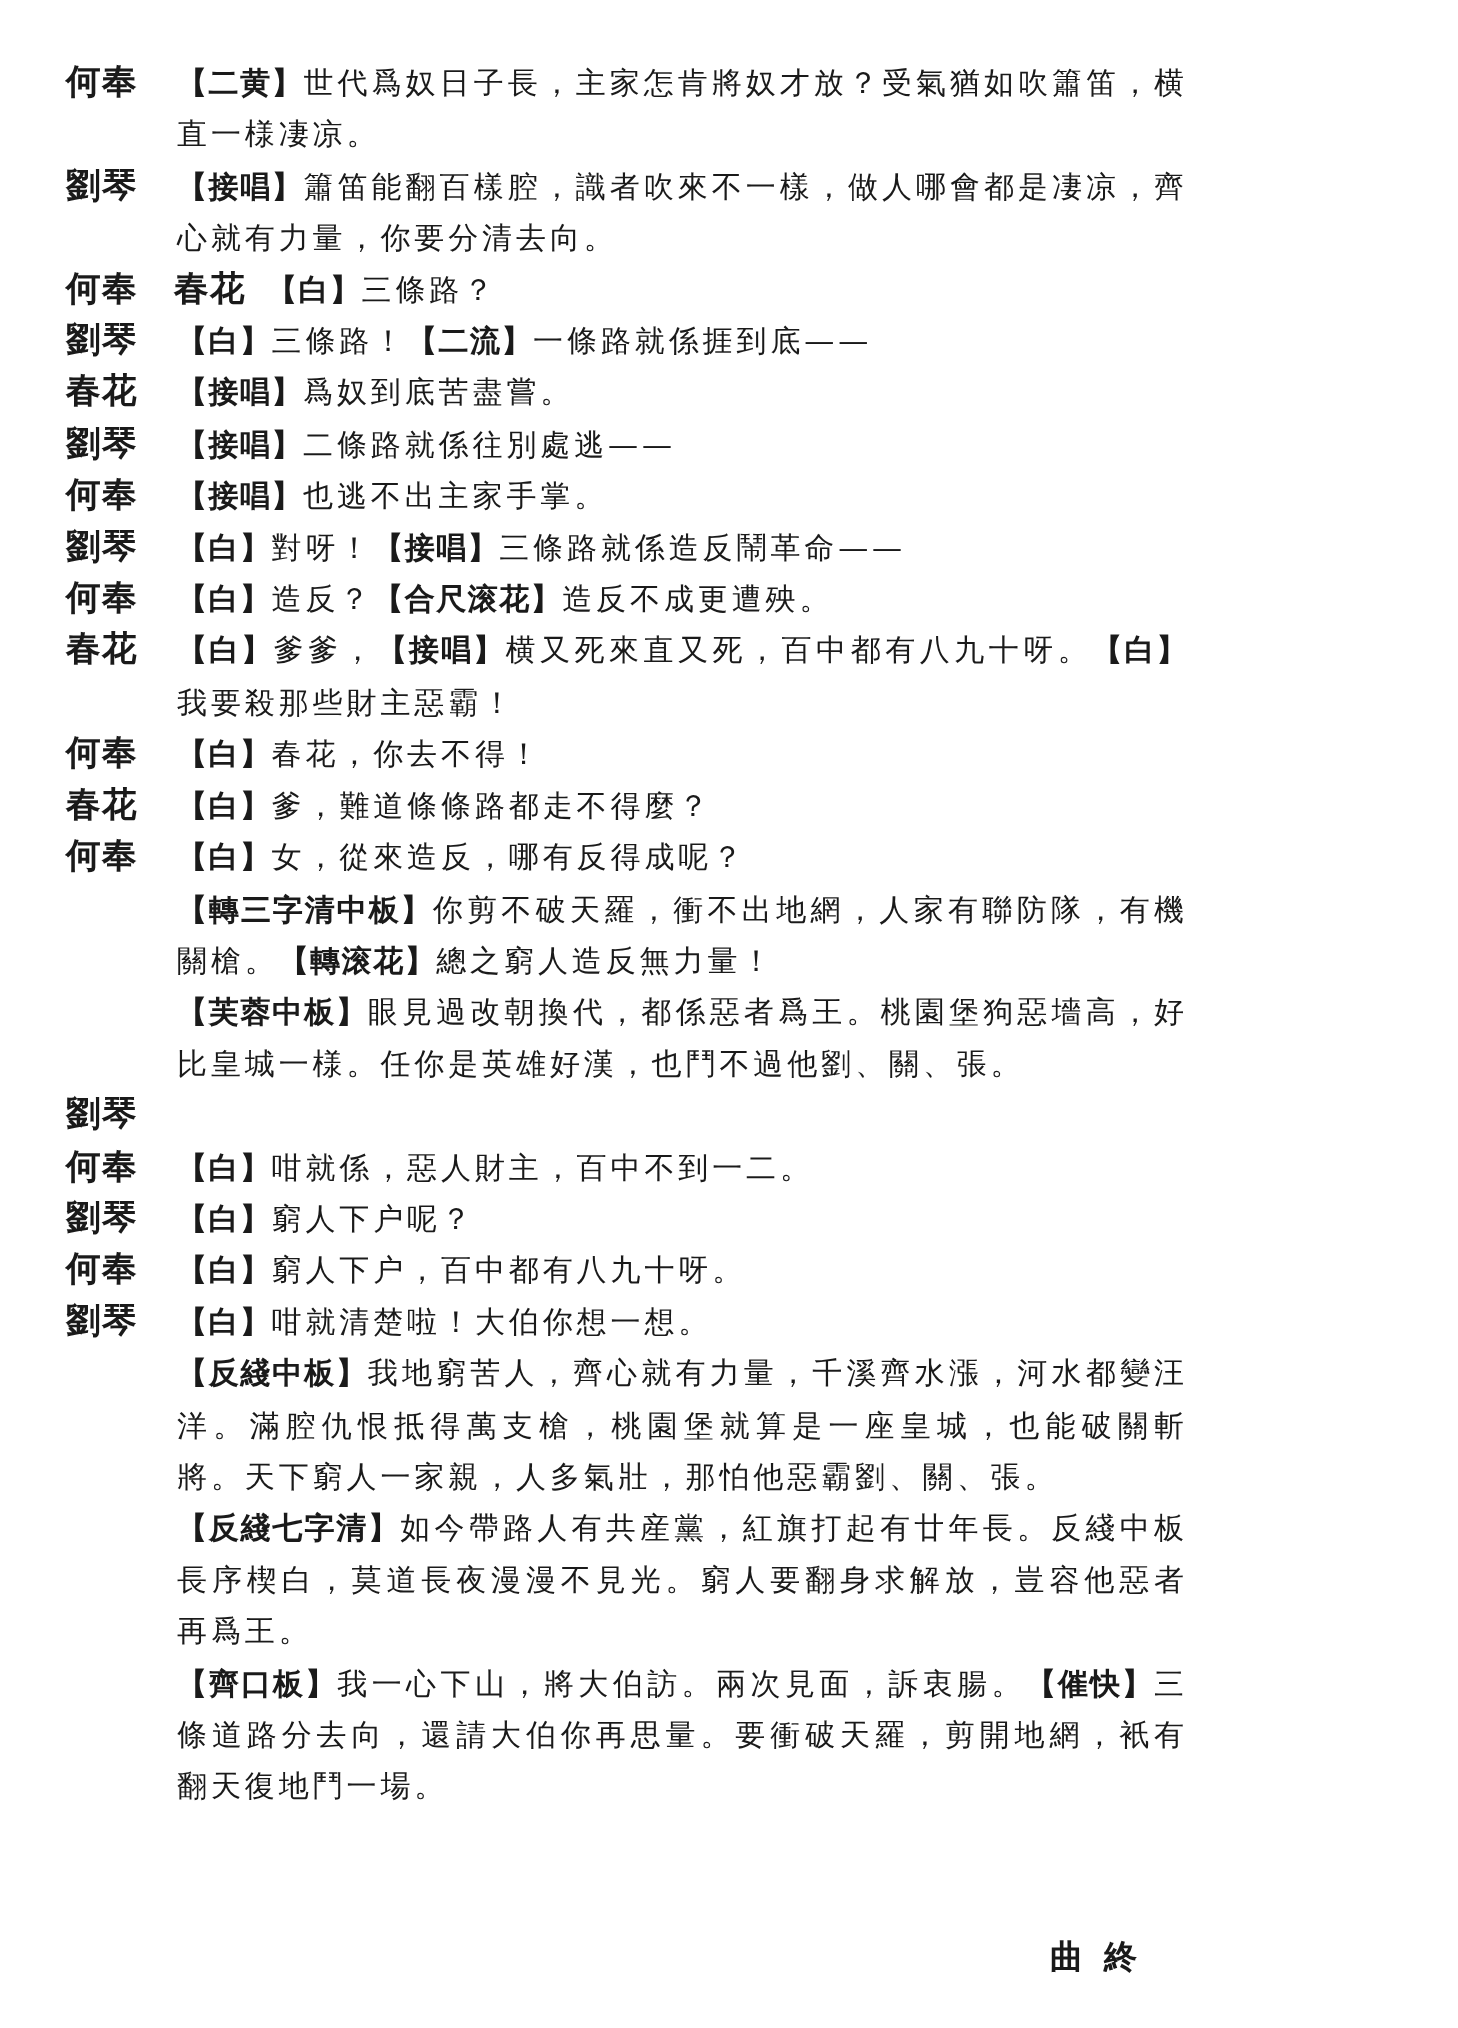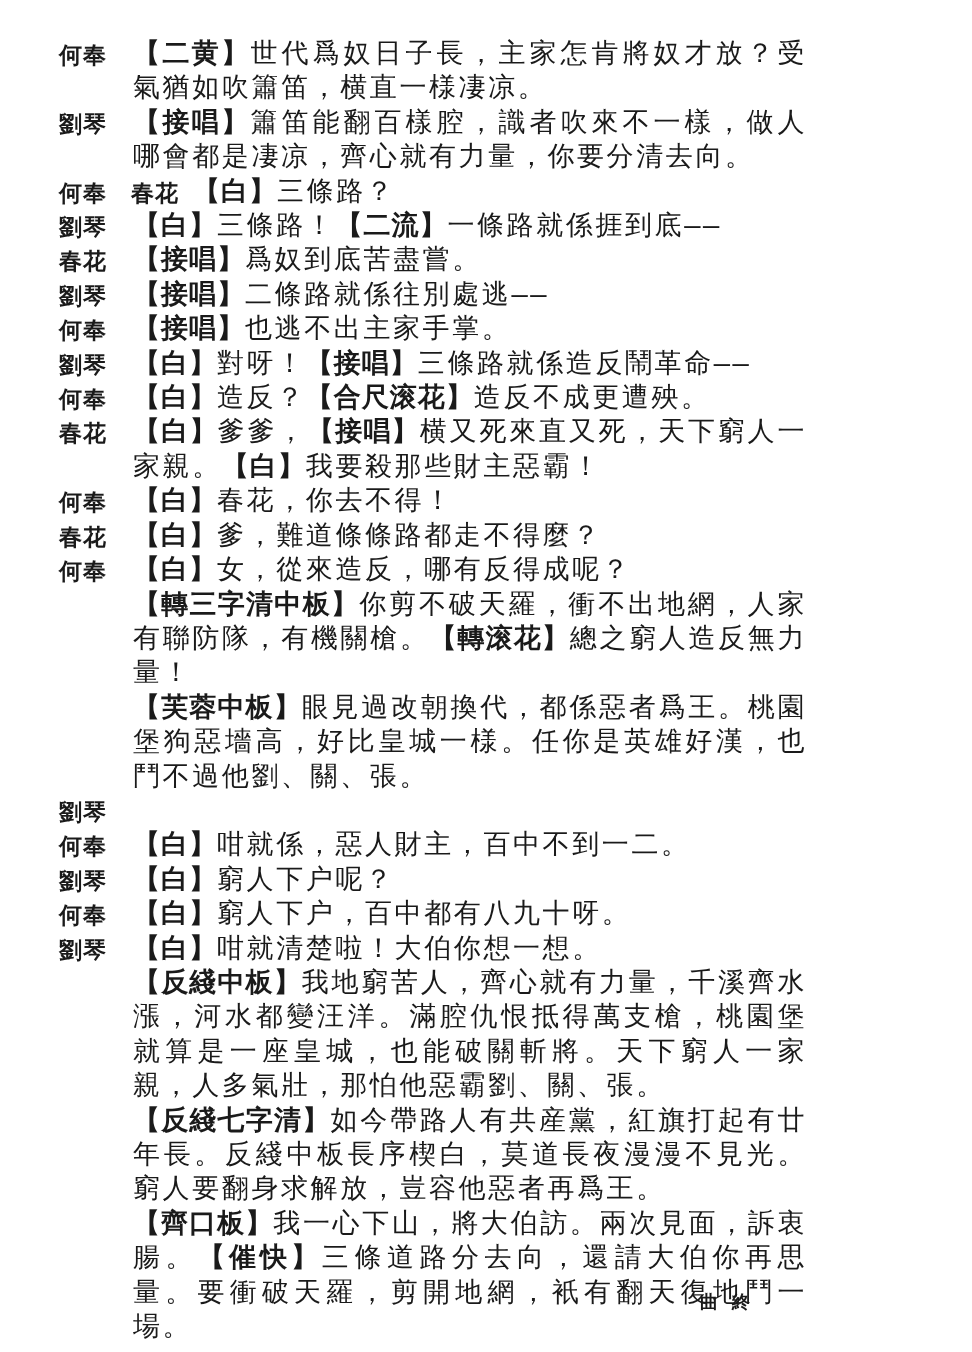--- a/index.html
+++ b/index.html
@@ -1,36 +1,36 @@
 <!DOCTYPE html>
 <html><head>
 <meta charset="utf-8">
 <style>
   html, body { margin: 0; padding: 0; background: #ffffff; }
   body {
     width: 972px; height: 1352px; position: relative; overflow: hidden;
     font-family: "DejaVu Serif", "Liberation Serif", serif;
     color: #1a1a1a;
   }
-  .page { position: absolute; left: 15px; top: 38px; width: 792px; }
+  .page { position: absolute; left: 0; top: 38px; width: 792px; }
   .entry { display: flex; align-items: flex-start; }
   .speaker {
     width: 74px; margin-left: 44px; flex: none;
     font-weight: bold; font-size: 23px; line-height: 34.4px;
     letter-spacing: 1px; white-space: nowrap;
   }
   .speaker.wide { width: auto; margin-right: 14px; }
   .body {
-    width: 800px; font-size: 27px; line-height: 34.4px;
-    letter-spacing: 2.6px; text-align: justify; font-family: Liberation Mono, monospace;
+    width: 800px; font-size: 20px; line-height: 34.4px;
+    letter-spacing: 2.6px; text-align: justify;
   }
   .tag { font-weight: bold; letter-spacing: 1px; }
   .end {
     position: absolute; left: 700px; top: 1290px;
-    font-weight: bold; font-size: 18px; letter-spacing: 14px;
+    font-weight: bold; font-size: 22px; letter-spacing: 14px;
   }
 </style>
 </head>
 <body>
 
 <div class="page" id="page">
     <div class="entry">
       <div class="speaker">何奉</div>
       <div class="body"><span class="tag">【二黄】</span><span>世代爲奴日子長，主家怎肯將奴才放？受氣猶如吹簫笛，横直一様凄凉。</span></div>
     </div>
@@ -61,21 +61,21 @@
     <div class="entry">
       <div class="speaker">劉琴</div>
       <div class="body"><span class="tag">【白】</span><span>對呀！</span><span class="tag">【接唱】</span><span>三條路就係造反鬧革命——</span></div>
     </div>
     <div class="entry">
       <div class="speaker">何奉</div>
       <div class="body"><span class="tag">【白】</span><span>造反？</span><span class="tag">【合尺滚花】</span><span>造反不成更遭殃。</span></div>
     </div>
     <div class="entry">
       <div class="speaker">春花</div>
-      <div class="body"><span class="tag">【白】</span><span>爹爹，</span><span class="tag">【接唱】</span><span>横又死來直又死，天下窮人一家親。</span><span class="tag">【白】</span><span>我要殺那些財主惡霸！</span></div>
+      <div class="body"><span class="tag">【白】</span><span>爹爹，</span><span class="tag">【接唱】</span><span>横又死來直又死，百中都有八九十呀。</span><span class="tag">【白】</span><span>我要殺那些財主惡霸！</span></div>
     </div>
     <div class="entry">
       <div class="speaker">何奉</div>
       <div class="body"><span class="tag">【白】</span><span>春花，你去不得！</span></div>
     </div>
     <div class="entry">
       <div class="speaker">春花</div>
       <div class="body"><span class="tag">【白】</span><span>爹，難道條條路都走不得麼？</span></div>
     </div>
     <div class="entry">

